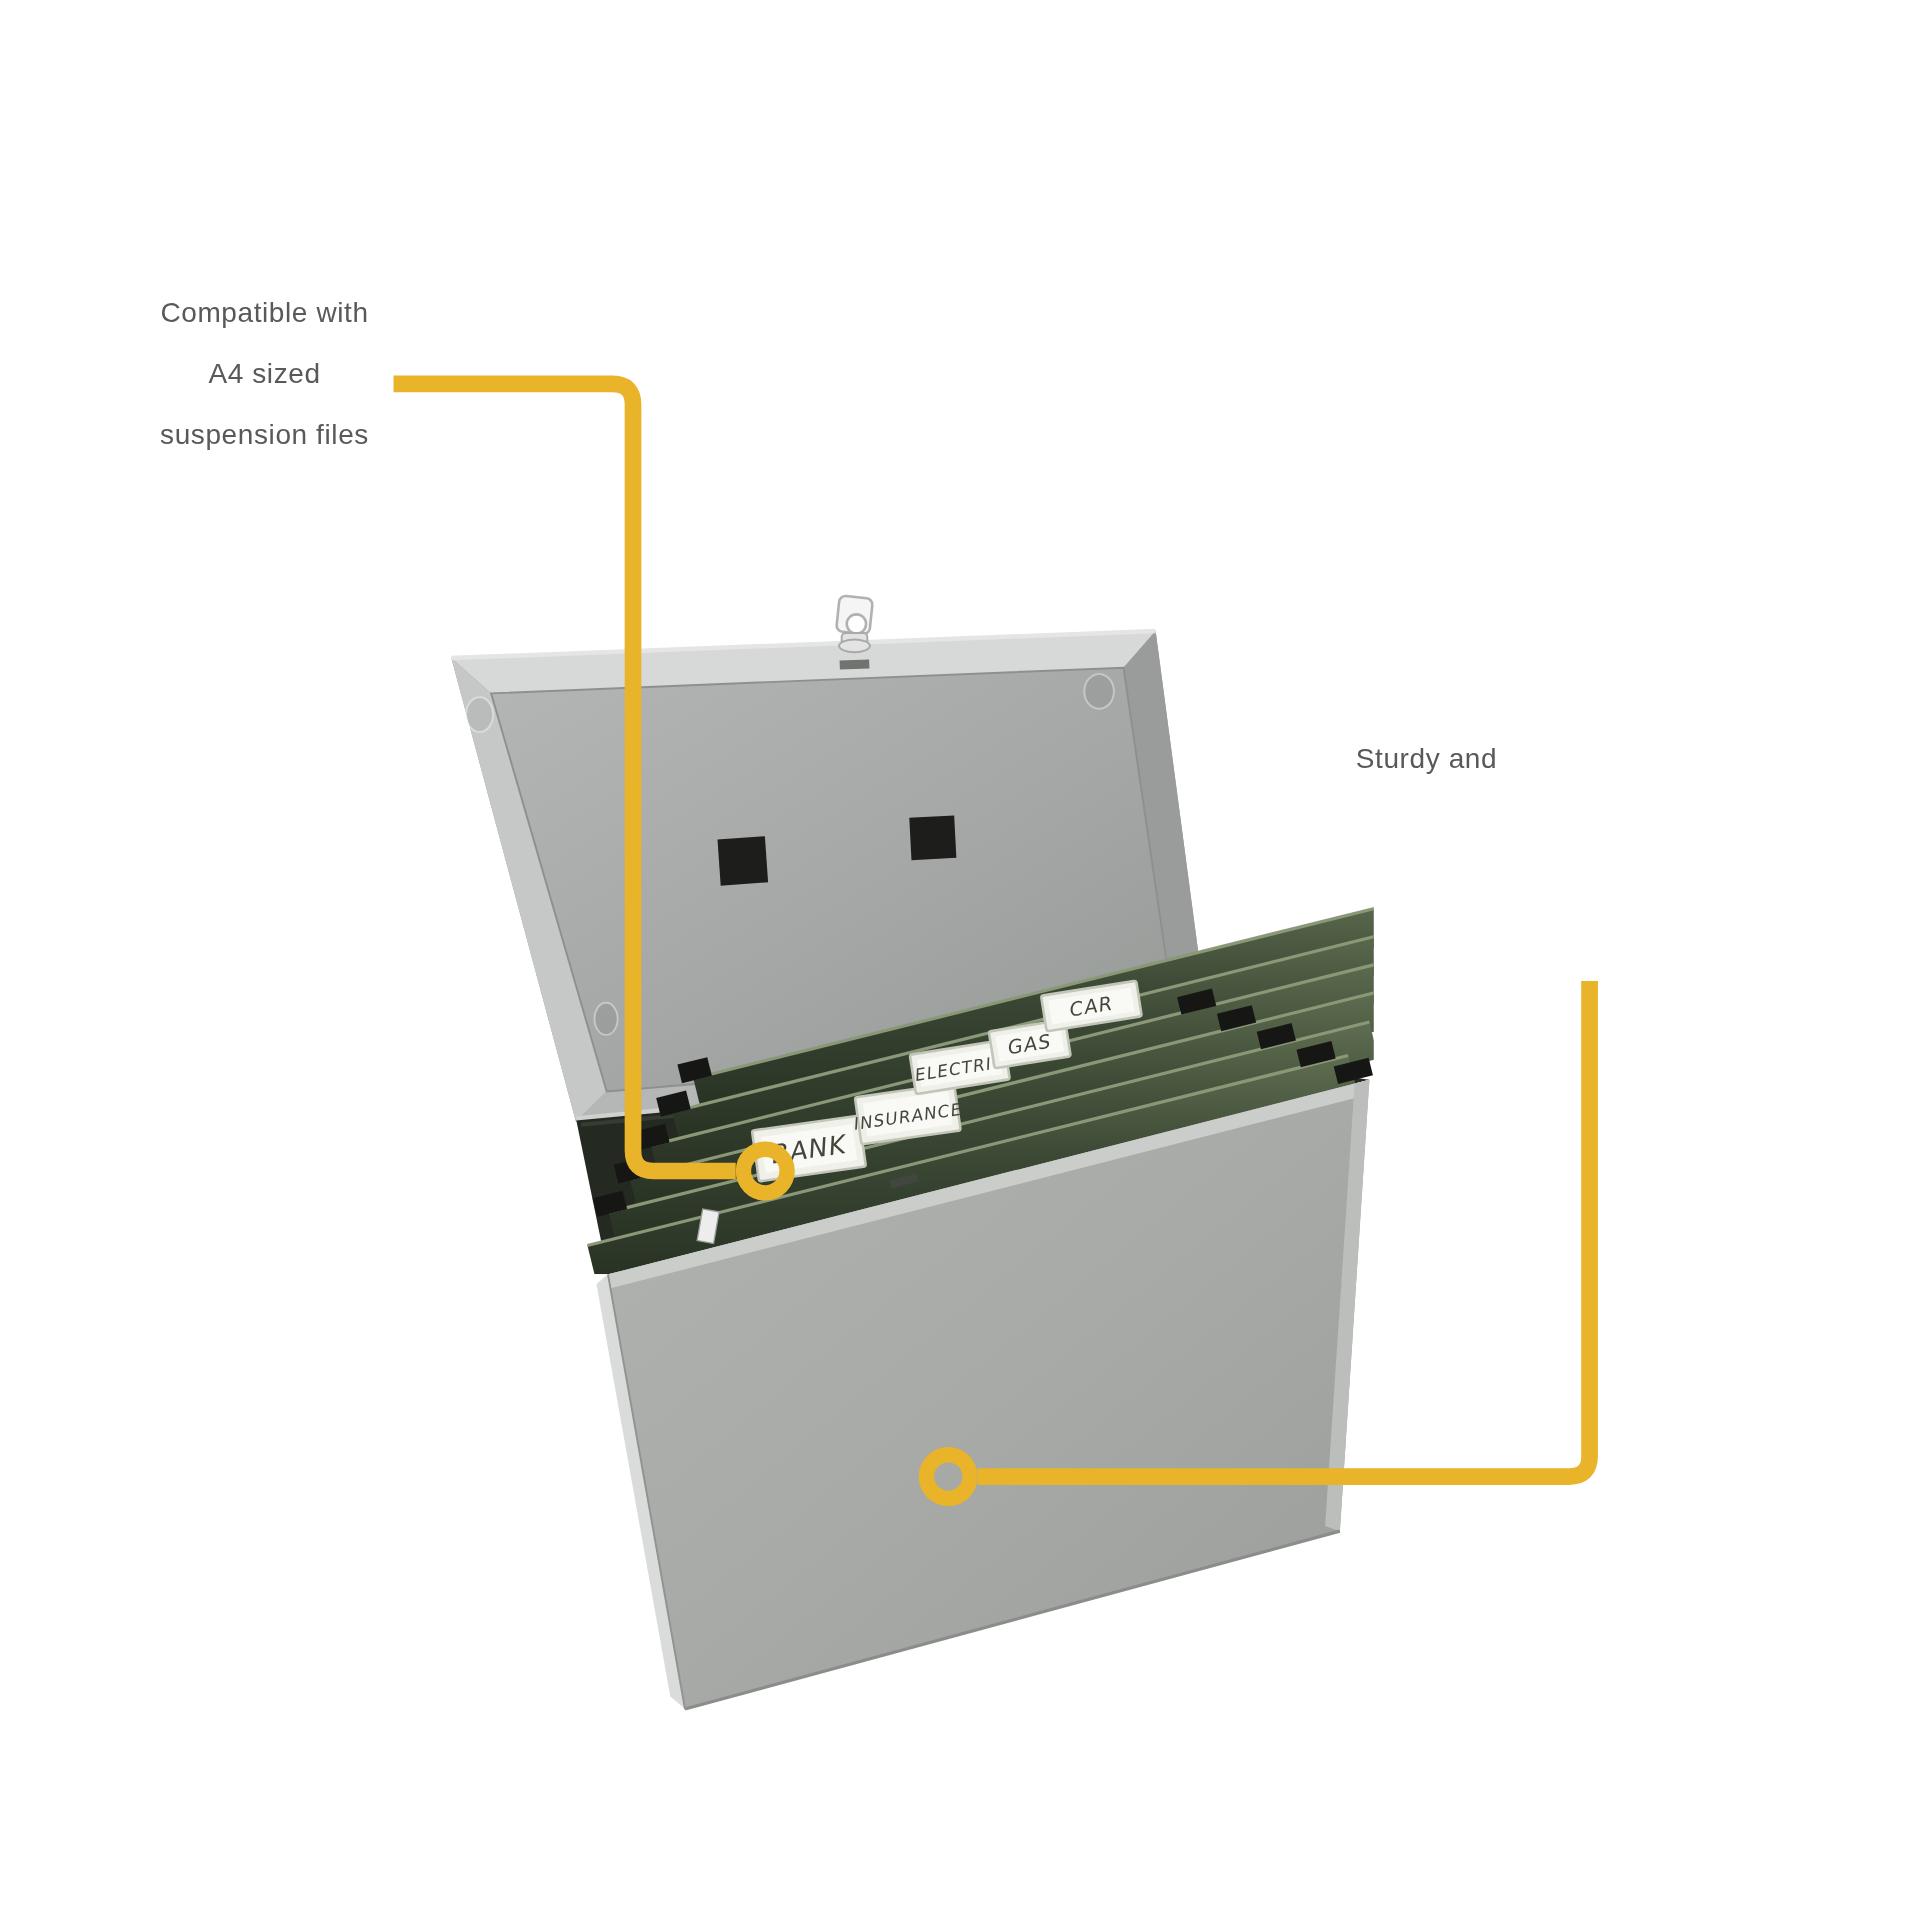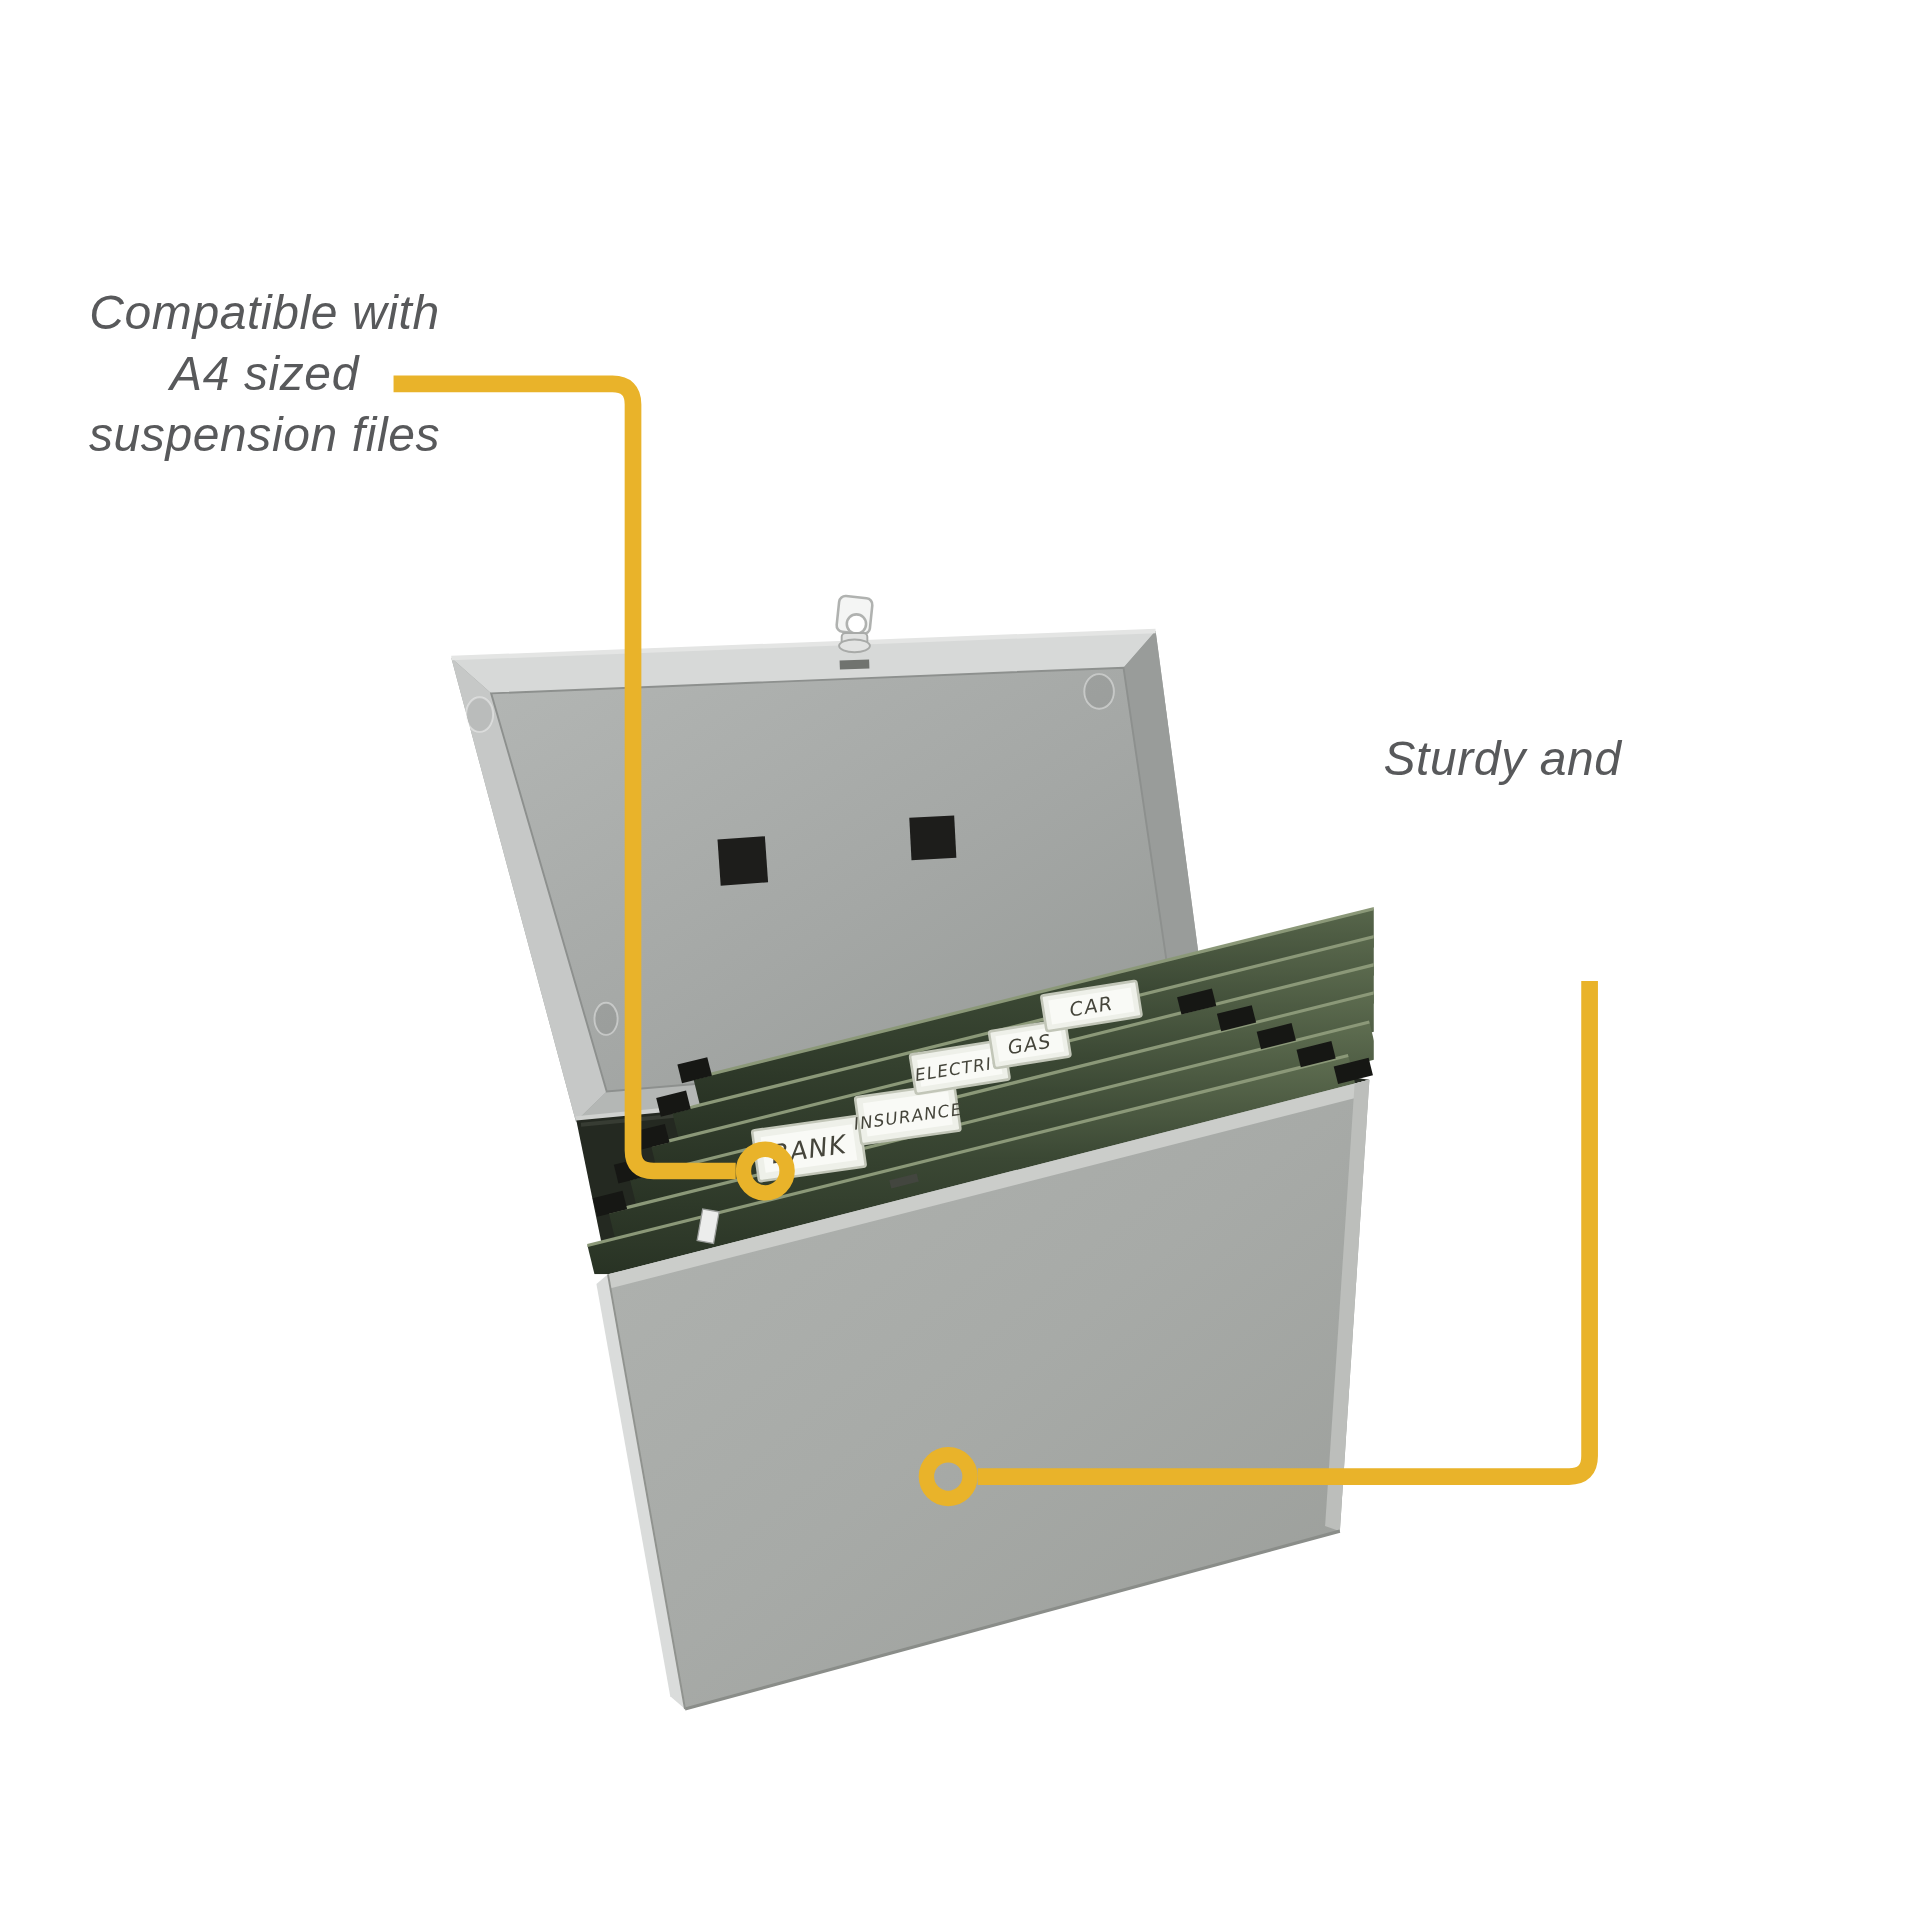--- a/index.html
+++ b/index.html
@@ -8,28 +8,27 @@
     width:1926px;height:1926px;
     background:#ffffff;
     overflow:hidden;
     font-family:"Liberation Sans", sans-serif;
   }
   .stage svg{position:absolute;left:0;top:0;}
   .callout{
     position:absolute;
     color:#58595B;
     text-align:center;
-    font-size:48px;
+    font-size:28px;
     letter-spacing:0.6px;
     font-weight:400;
-    font-style:italic;
   }
   .callout .line{display:block;line-height:61px;}
   #callout-left{left:83px;top:282px;width:363px;}
-  #callout-right{left:1342px;top:728px;width:321px;}
+  #callout-right{left:1266px;top:728px;width:321px;}
   .tab-label{
     font-family:"DejaVu Sans", sans-serif;
     font-style:italic;
     fill:#45453b;
     letter-spacing:2px;
   }
 </style>
 </head>
 <body>
 

